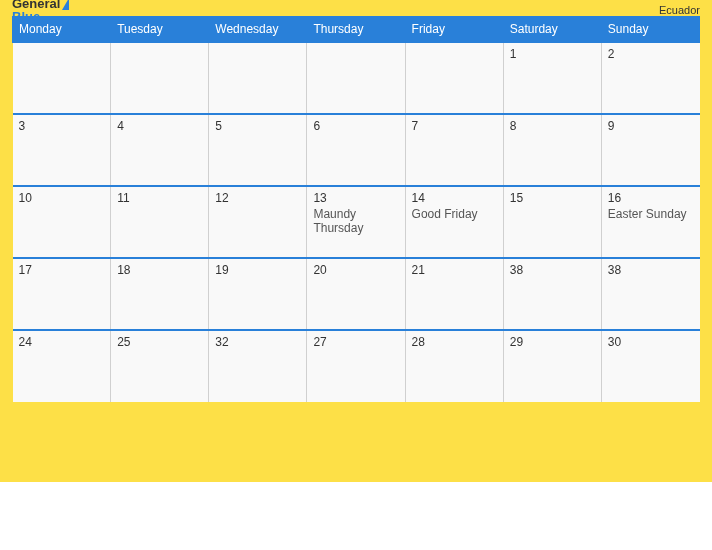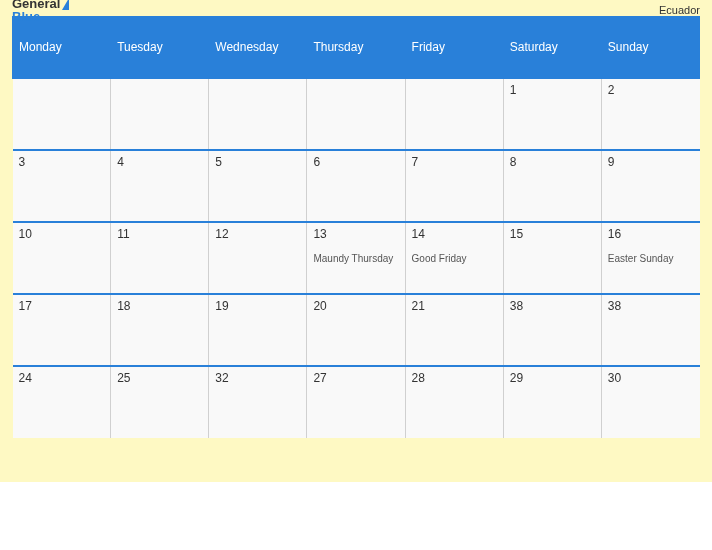--- a/index.html
+++ b/index.html
@@ -6,21 +6,21 @@
     body {
       font-family: Arial, sans-serif;
       background: #fff;
       width: 712px;
       height: 550px;
       overflow: hidden;
     }
     .page {
       width: 712px;
       height: 482px;
-      background: #fef9c3;
+      background: #fde047;
       padding: 10px 12px 10px 12px;
     }
     .header {
       display: flex;
       align-items: center;
       justify-content: center;
       position: relative;
       margin-bottom: 6px;
     }
     .logo {
@@ -74,21 +74,21 @@
     .calendar {
       width: 100%;
       border-collapse: collapse;
     }
     .calendar thead tr th {
       background: #2980d9;
       color: #fff;
       font-size: 12px;
       font-weight: normal;
       text-align: left;
-      padding: 23px 6px;
+      padding: 5px 6px;
       border: 1px solid #2980d9;
     }
     .calendar tbody tr {
       height: 72px;
     }
     .calendar tbody tr td {
       border-top: 2px solid #2980d9;
       border-right: 1px solid #d0d0d0;
       vertical-align: top;
       padding: 4px 6px;
@@ -97,24 +97,24 @@
     }
     .calendar tbody tr td:last-child {
       border-right: none;
     }
     .cell-day {
       font-size: 12px;
       color: #333;
       display: block;
     }
     .cell-event {
-      font-size: 10px;
+      font-size: 12px;
       color: #555;
       display: block;
-      margin-top: 12px;
+      margin-top: 2px;
     }
     .empty-cell {
       background: #f9f9f9;
     }
   </style>
 </head>
 <body>
 
 <div class="page">
   <div class="header">

